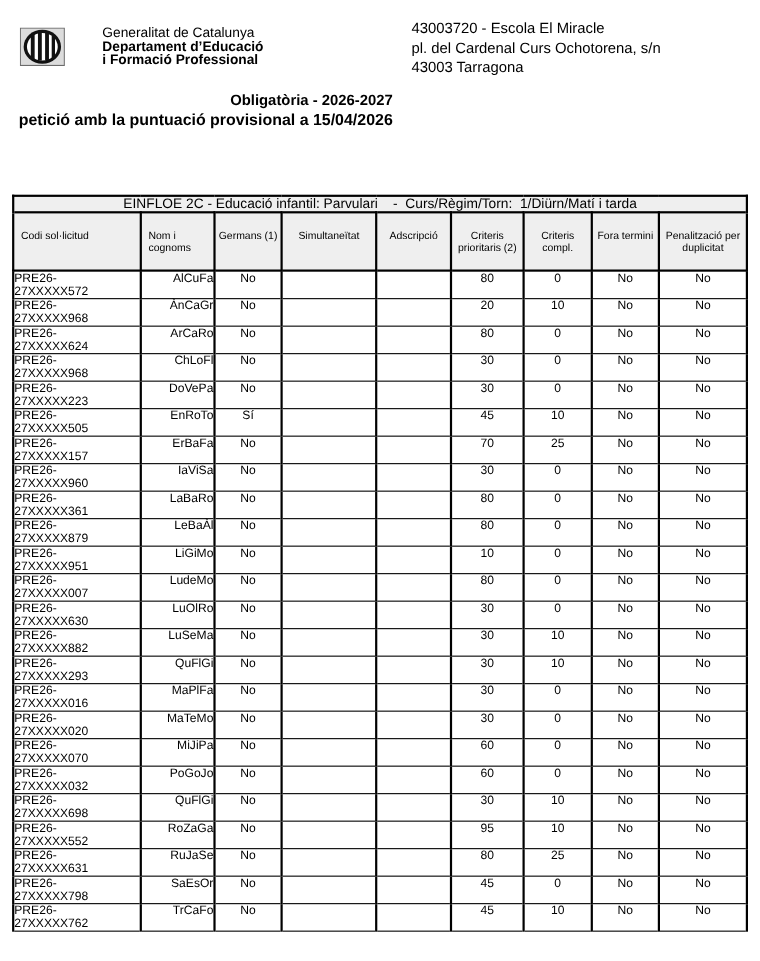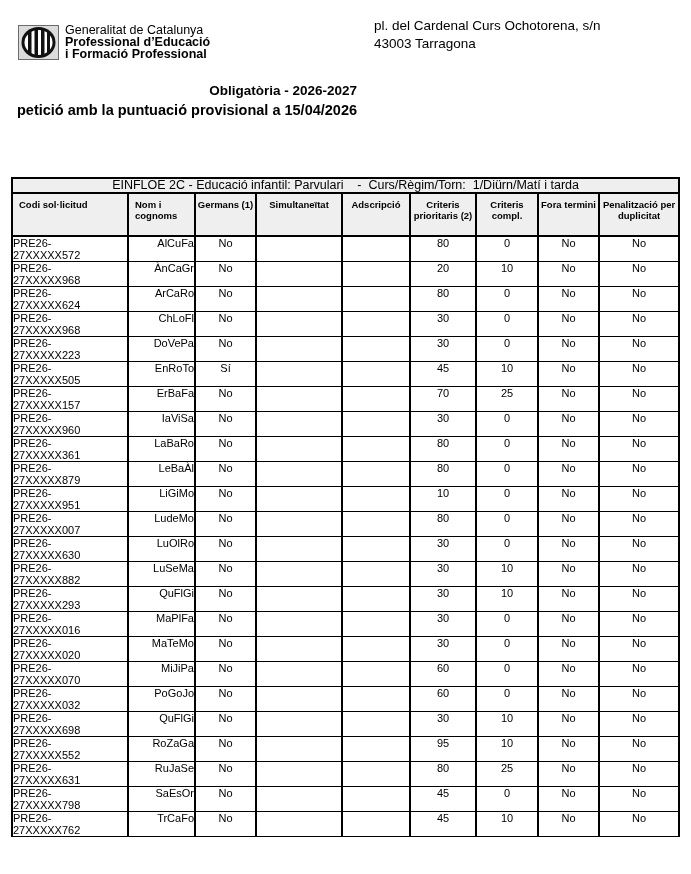--- a/index.html
+++ b/index.html
@@ -1,32 +1,32 @@
 <!DOCTYPE html>
 <html><head>
 <meta charset="utf-8">
 <style>
   html, body { margin: 0; padding: 0; background: #ffffff; }
   body { width: 691px; height: 874px; position: relative; overflow: hidden; font-family: "Liberation Sans", sans-serif; color: #000; }
-  .logo { position: absolute; left: 18px; top: 24px; display: flex; align-items: center; }
+  .logo { position: absolute; left: 18px; top: 24px; display: flex; align-items: center; gap: 28px; }
   .logo-mark { width: 41px; height: 35px; position: relative; margin-right: 6px; }
   .logo-text { font-size: 12.5px; line-height: 12px; }
   .logo-text .l1 { font-weight: normal; }
   .logo-text .l2, .logo-text .l3 { font-weight: bold; }
   .school { position: absolute; left: 374px; top: 17px; font-size: 13.5px; line-height: 17.5px; }
   .titles { position: absolute; left: 17px; top: 82px; font-weight: bold; }
   .titles .t1 { font-size: 13.5px; line-height: 18px; text-align: right; }
   .titles .t2 { font-size: 14.5px; line-height: 18.5px; margin-top: 1px; }
   table.list { position: absolute; left: 11px; top: 177px; border-collapse: collapse; table-layout: fixed; width: 667px; font-size: 11px; }
   table.list td, table.list th { border: 2px solid #000; padding: 0; vertical-align: top; }
   table.list col.c1 { width: 116px; } table.list col.c2 { width: 67px; } table.list col.c3 { width: 61px; }
   table.list col.c4 { width: 86px; } table.list col.c5 { width: 68px; } table.list col.c6 { width: 66px; }
   table.list col.c7 { width: 62px; } table.list col.c8 { width: 61px; } table.list col.c9 { width: 80px; }
   tr.group th { background: #efefef; font-size: 12.5px; font-weight: normal; height: 13px; line-height: 13px; text-align: center; border-bottom: 1px solid #000; white-space: pre; margin-left: 36px; }
-  tr.head th { background: #efefef; font-size: 9.5px; font-weight: bold; height: 35px; line-height: 10.5px; text-align: center; padding-top: 6px; }
+  tr.head th { background: #efefef; font-size: 9.5px; font-weight: normal; height: 35px; line-height: 10.5px; text-align: center; padding-top: 16px; }
   tr.head th.left { text-align: left; padding-left: 6px; }
   tr.row td { height: 24px; line-height: 12px; font-size: 11px; border-top: 1.5px solid #000; border-bottom: 1.5px solid #000; }
   td.code { text-align: left; }
   td.name { text-align: right; padding-left: 5px; }
   td.ctr { text-align: center; }
 </style>
 </head>
 <body>
 
 <div class="logo">
@@ -37,26 +37,27 @@
       <ellipse cx="20.5" cy="17.5" rx="17" ry="15.5" fill="#111"></ellipse>
       <ellipse cx="20.5" cy="17.5" rx="14" ry="12.5" fill="#fff"></ellipse>
       <rect x="10" y="6" width="3.5" height="23" fill="#111"></rect>
       <rect x="16.5" y="5" width="3.5" height="25" fill="#111"></rect>
       <rect x="23" y="5" width="3.5" height="25" fill="#111"></rect>
       <rect x="29" y="7" width="3" height="21" fill="#111"></rect>
     </svg>
   </div>
   <div class="logo-text">
     <div class="l1">Generalitat de Catalunya</div>
-    <div class="l2">Professional d’Educació</div>
+    <div class="l2">Departament d’Educació</div>
     <div class="l3">i Formació Professional</div>
   </div>
 </div>
 
 <div class="school">
+  <div>43003720 - Escola El Miracle</div>
   <div>pl. del Cardenal Curs Ochotorena, s/n</div>
   <div>43003 Tarragona</div>
 </div>
 
 <div class="titles">
   <div class="t1">Obligatòria - 2026-2027</div>
   <div class="t2">
     <div>petició amb la puntuació provisional a 15/04/2026</div>
   </div>
 </div>

